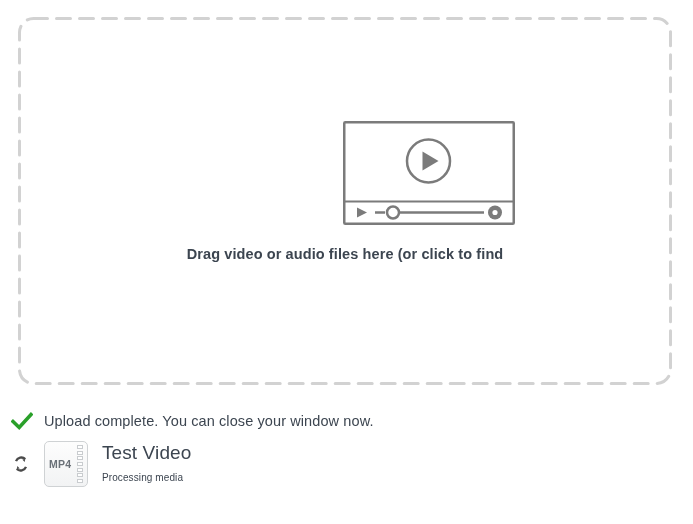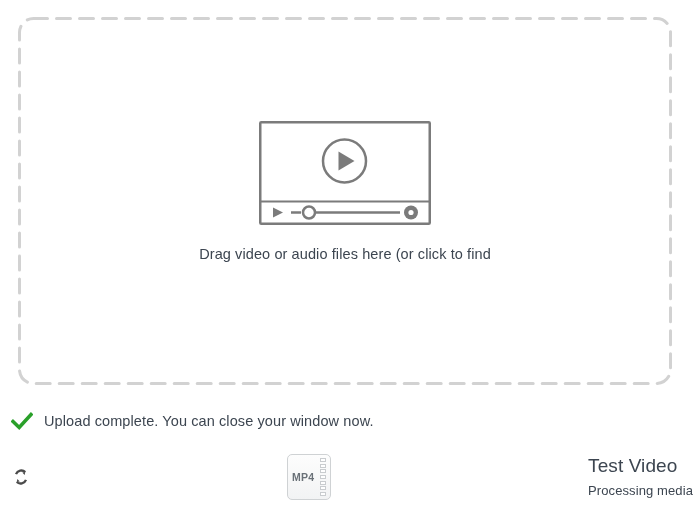--- a/index.html
+++ b/index.html
@@ -37,22 +37,23 @@
     top: 0;
     width: 100%;
     height: 100%;
     pointer-events: none;
   }
 
   .dz-inner {
     position: relative;
     display: flex;
     flex-direction: column;
-    align-items: center;
+    align-items: flex-end;
     margin-top: -16px;
+    font-weight: bold;
   }
 
   
   .video-icon {
     display: block;
   }
 
   
   .dz-text {
     margin-top: 18px;
@@ -87,26 +88,25 @@
   .status-text {
     font-size: 14.5px;
     color: #3c4550;
     letter-spacing: 0.1px;
   }
 
   
   .file-row {
     position: absolute;
     left: 0;
-    top: 446px;
+    top: 433px;
     width: 100%;
     height: 62px;
     display: flex;
     align-items: center;
-    justify-content: space-between;
   }
   .spinner-cell {
     width: 36px;
     flex: 0 0 36px;
     display: flex;
     justify-content: center;
     align-items: center;
     margin-left: 3px;
   }
   .spinner-icon {
@@ -159,21 +159,21 @@
     flex-direction: column;
     justify-content: center;
   }
   .file-title {
     font-size: 19px;
     color: #3c4550;
     line-height: 24px;
     letter-spacing: 0.1px;
   }
   .file-sub {
-    font-size: 13px;
+    font-size: 10px;
     color: #3c4550;
     line-height: 21px;
     margin-top: 2px;
     letter-spacing: 0.1px;
   }
 </style>
 </head>
 <body>
 
 <div class="dropzone">

